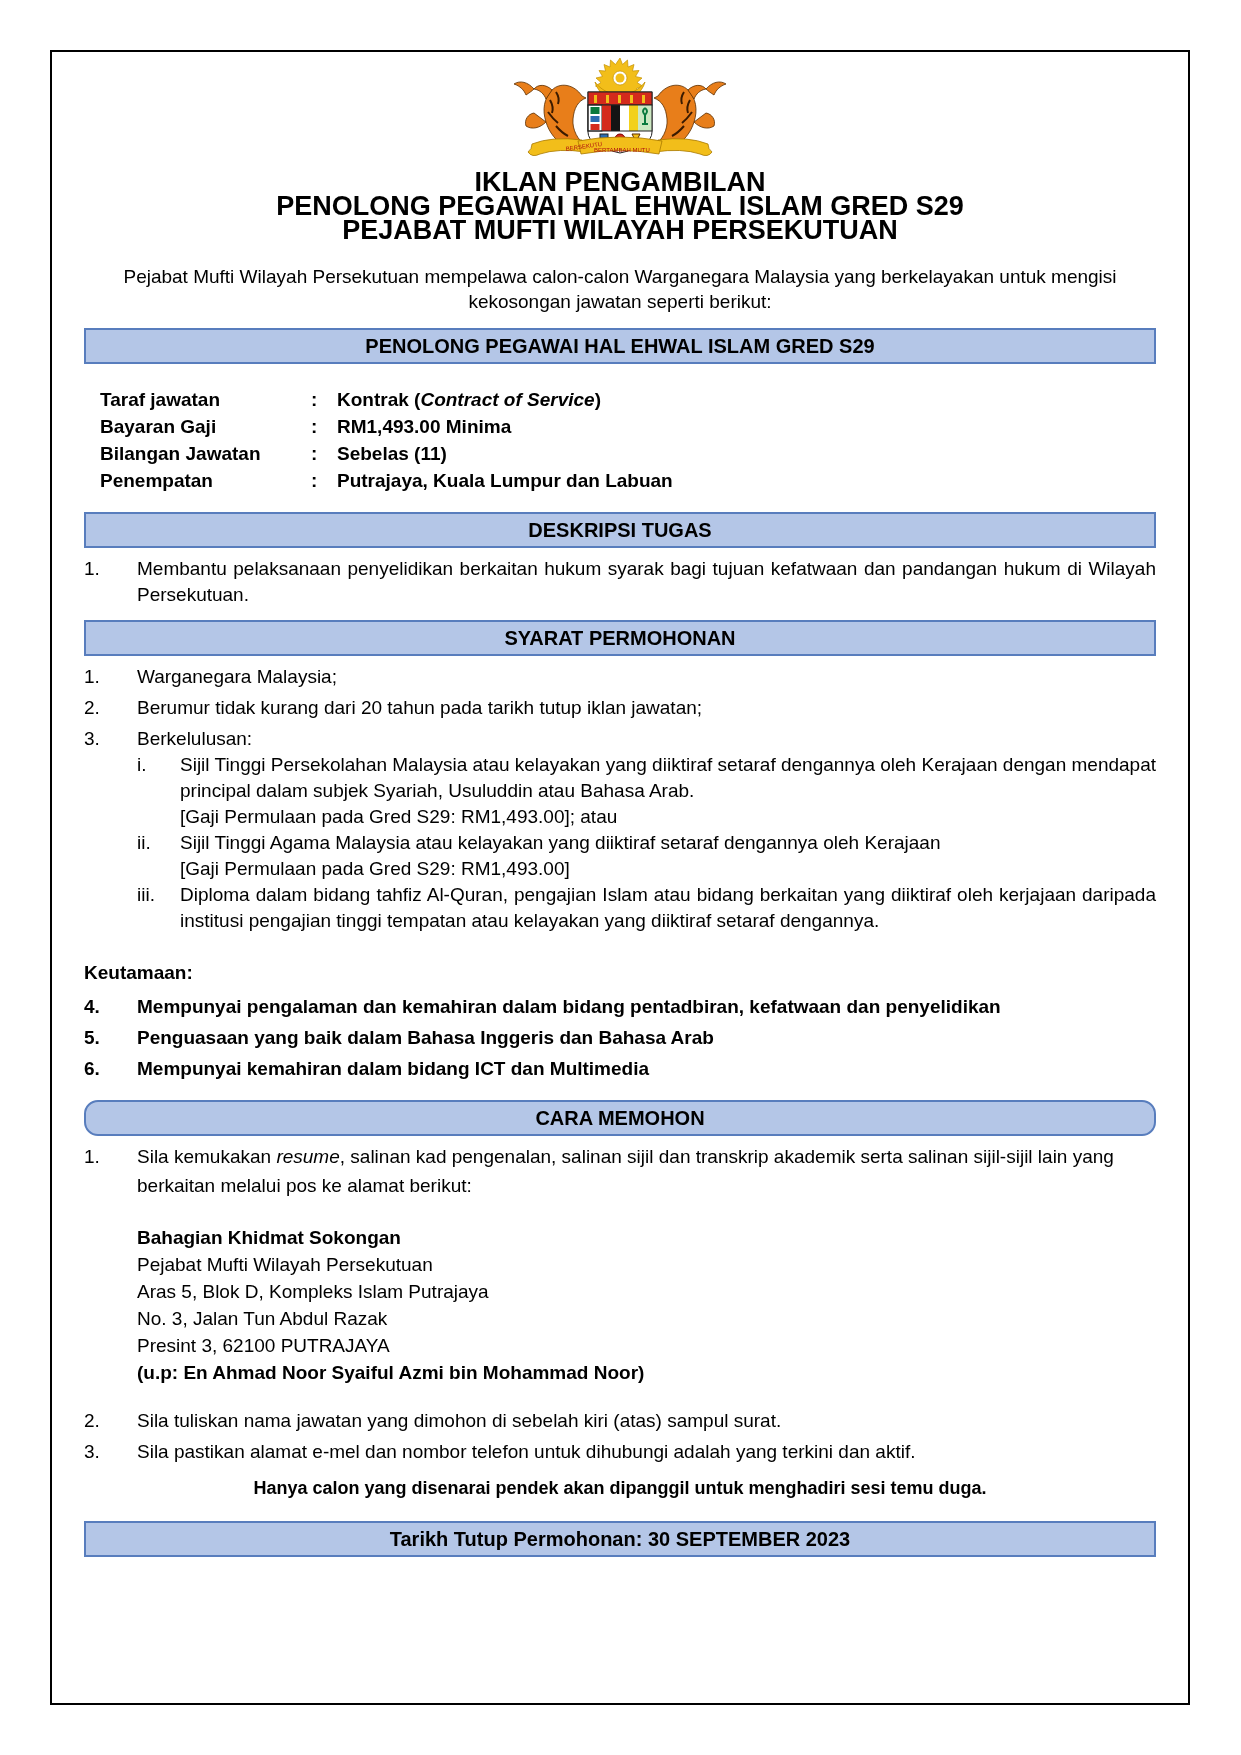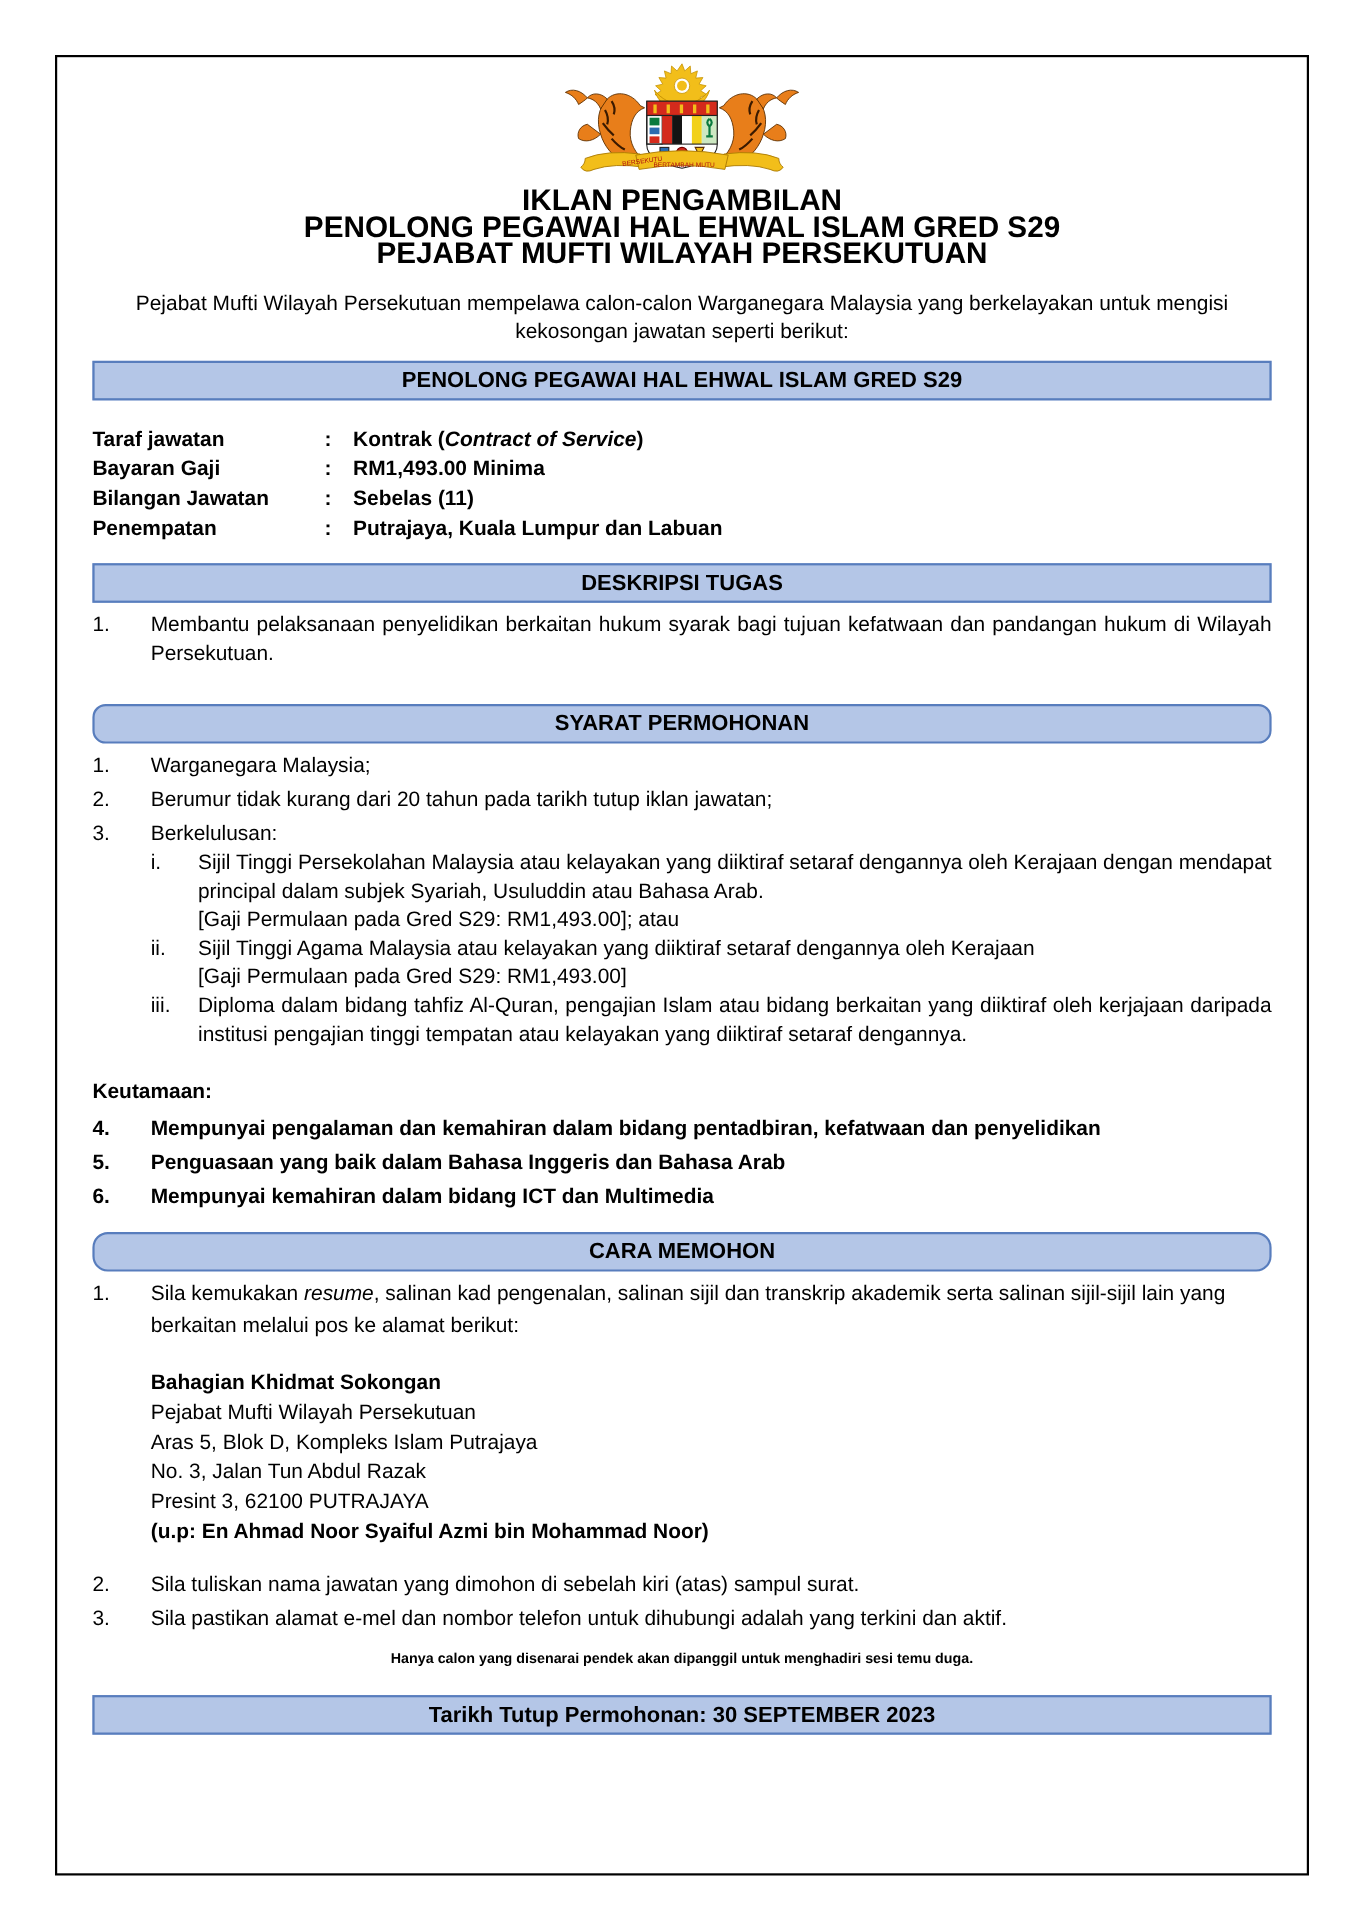--- a/index.html
+++ b/index.html
@@ -19,41 +19,41 @@
   .intro { text-align:center; margin-top:22px; line-height:25px; padding:0 10px; }
   .bar {
     background:var(--bar-fill,#b4c6e7);
     border:2px solid var(--bar-border,#587dbd);
     text-align:center; font-weight:bold; font-size:20px;
     padding:4px 0 4px 0; line-height:24px;
   }
   .bar1 { margin-top:14px; }
   .details { margin-top:22px; font-weight:bold; }
   .drow { display:flex; line-height:27px; }
-  .dlabel { flex:0 0 211px; }
+  .dlabel { flex:0 0 211px;margin-left:16px; }
   .dcolon { flex:0 0 26px; }
   .dval   { flex:1; }
   .bar2 { margin-top:18px; }
   .list { margin-top:8px; }
   .li { display:flex; }
   .li .num { flex:0 0 53px; }
   .li .txt { flex:1; }
   .just { text-align:justify; }
   .gap { margin-top:5px; }
   .sub { margin-left:53px; }
   .sub .num { flex:0 0 43px; }
-  .bar3 { margin-top:32px;border-radius:12px; }
+  .bar3 { margin-top:12px; }
   .bold { font-weight:bold; }
   .keutamaan-h { font-weight:bold; margin-top:26px; }
   .bar4 { margin-top:18px;border-radius:14px; }
   .cara1 { line-height:29px; margin-top:6px; }
   .address { margin-top:24px; margin-left:53px; line-height:27px; }
   .items23 { margin-top:22px; }
   .bar5 { margin-top:20px; }
-  .perhatian-txt { text-align:center; font-weight:bold; font-size:13px; margin-top:10px; }
+  .perhatian-txt { text-align:center; font-weight:bold; font-size:18px; margin-top:10px; }
   .bar6 { margin-top:20px; }
   i { font-style:italic; }
   b { font-weight:normal; }
 </style>
 </head>
 <body>
 
 <div class="frame">
 
   <div class="emblem-wrap">

